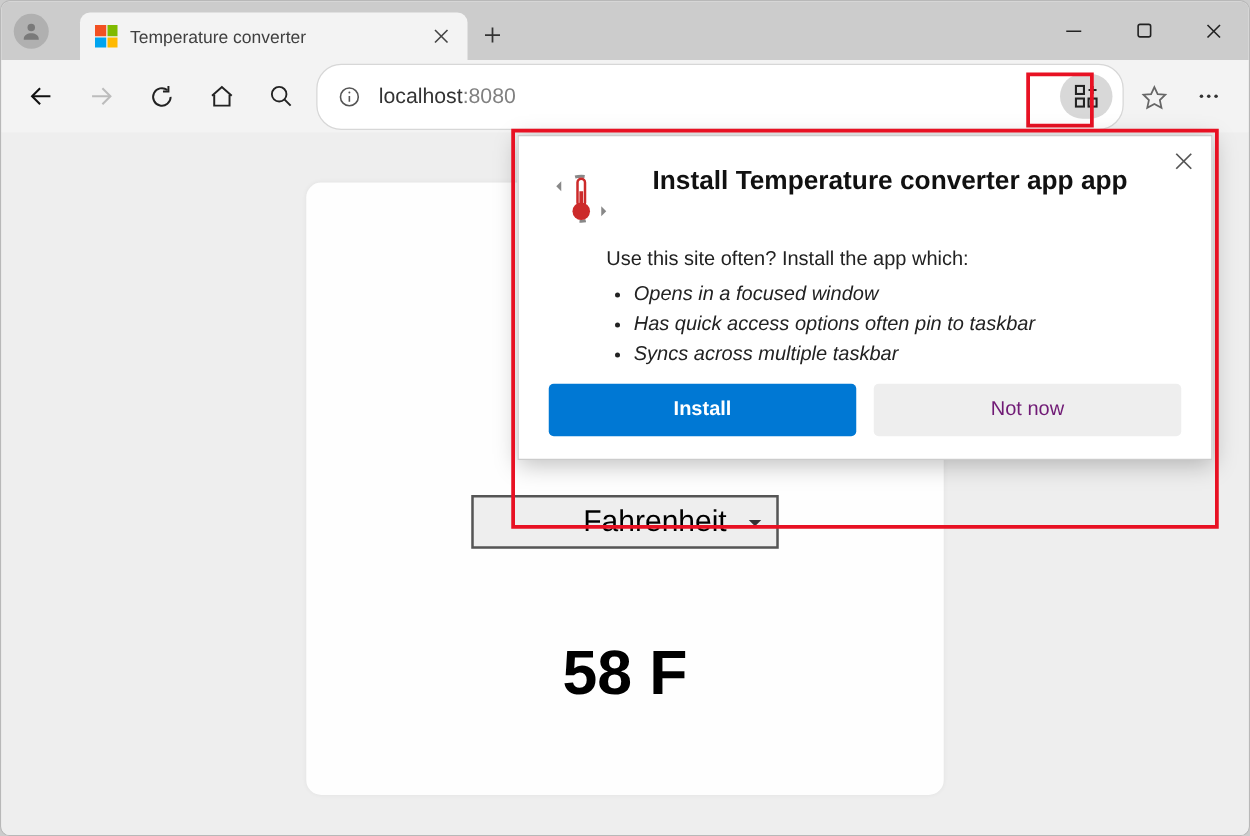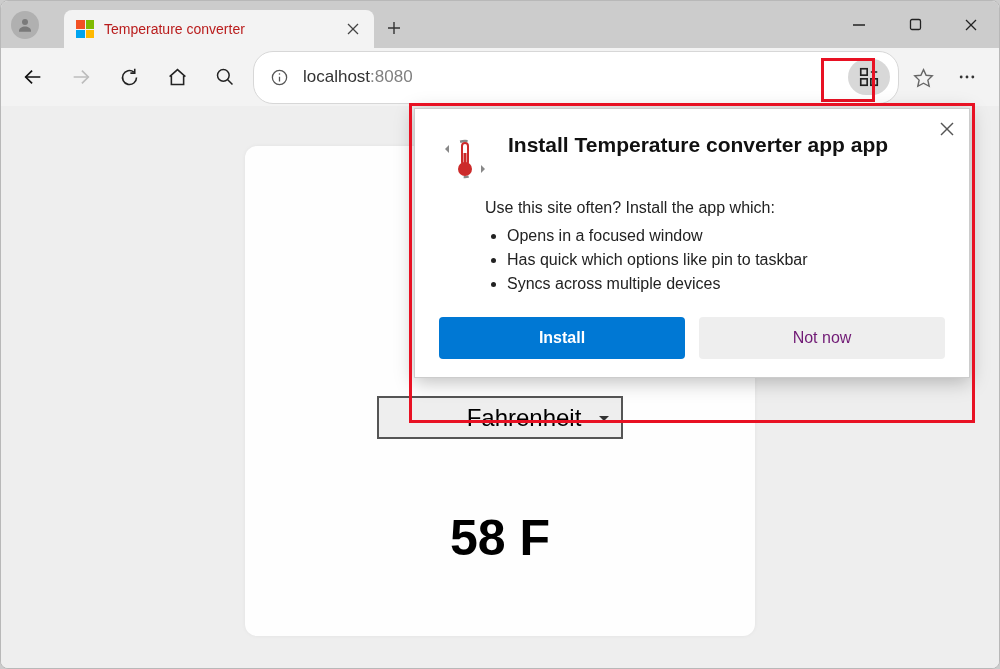--- a/index.html
+++ b/index.html
@@ -35,21 +35,21 @@
     margin-left: 15px;
     height: 38px;
     background: #f3f3f3;
     border-radius: 8px 8px 0 0;
     display: flex; align-items: center;
     padding: 0 14px 0 12px;
     min-width: 310px;
     gap: 10px;
     position: relative;
   }
-  .tab-title { font-size: 14px; color:#b91c1c; flex:1; white-space:nowrap; overflow:hidden; }
+  .tab-title { font-size: 14px; color:#404040; flex:1; white-space:nowrap; overflow:hidden; }
   .tab-close { width:14px;height:14px; }
   .newtab { width:40px;height:40px;display:flex;align-items:center;justify-content:center; }
   .win-controls {
     position:absolute; right:0; top:0; height:47px;
     display:flex;
   }
   .win-btn { width:56px;height:47px;display:flex;align-items:center;justify-content:center; }
   
   .toolbar {
     height: 58px;
@@ -124,32 +124,32 @@
   .popup {
     position:absolute;
     left:413px; top:107px;
     width:556px;
     background:#fff;
     border:1px solid #ccc;
     box-shadow: 0 4px 18px rgba(0,0,0,0.25);
     padding: 24px 24px 18px 24px;
   }
   .popup-close { position:absolute; right:14px; top:12px; }
-  .popup-head { display:flex; gap:17px; align-items:flex-start; }
+  .popup-head { display:flex; gap:31px; align-items:flex-start; }
   .popup-icon {
     width:52px;height:52px; flex:none;
     display:flex;align-items:center;justify-content:center;
   }
   .popup-title { font-size:21px; font-weight:600; color:#111; }
   .popup-sub { font-size:15px; color:#777; margin-top:6px; }
   .popup-body { margin-left:46px; margin-top:14px; font-size:16px; color:#222; }
-  .popup-body ul { margin:10px 0 0 22px; }
+  .popup-body ul { margin:10px 0 0 22px;font-style:italic; }
   .popup-body li { margin:6px 0; }
   .popup-actions {
-    display:flex; gap:14px; margin-top:24px;
+    display:flex; gap:14px; margin-top:14px;
   }
   .btn { flex:1; height:42px; border:none; border-radius:4px; font-size:16px; cursor:pointer; }
   .btn-primary { background:#0078d4; color:#fff; font-weight:600; }
   .btn-secondary { background:#eeeeee; color:#701a75; }
   svg { display:block; }
   .favicon {
     width:18px;height:18px;
     display:grid;grid-template-columns:1fr 1fr;grid-template-rows:1fr 1fr;gap:1px;
   }
   .favicon span:nth-child(1){background:#f25022;}
@@ -319,22 +319,22 @@
         </svg>
       </div>
       <div>
         <div class="popup-title">Install Temperature converter app app</div>
       </div>
     </div>
     <div class="popup-body">
       <div>Use this site often? Install the app which:</div>
       <ul>
         <li>Opens in a focused window</li>
-        <li>Has quick which options like pin to taskbar</li>
-        <li>Syncs across multiple devices</li>
+        <li>Has quick access options often pin to taskbar</li>
+        <li>Syncs across multiple taskbar</li>
       </ul>
     </div>
     <div class="popup-actions">
       <button class="btn btn-primary">Install</button>
       <button class="btn btn-secondary">Not now</button>
     </div>
   </div>
 
   <div class="highlight-red" style="left:408px; top:102px; width:566px; height:320px;"></div>
 

